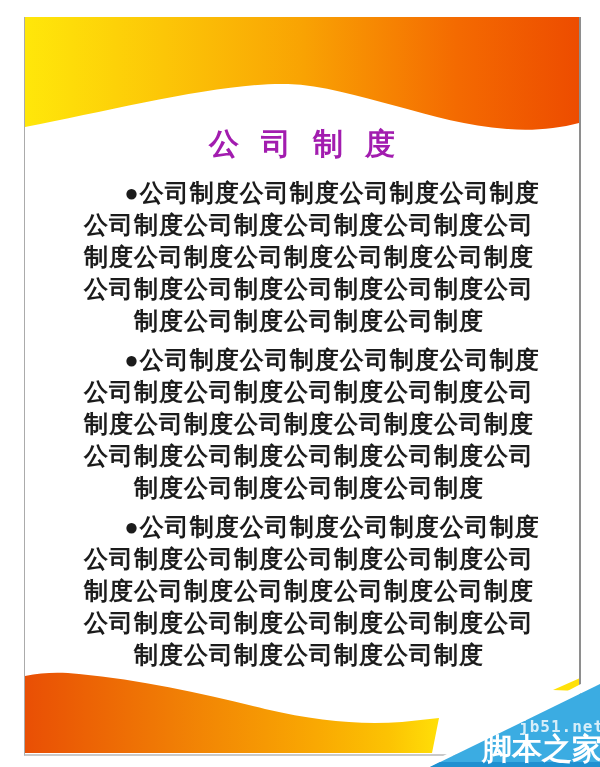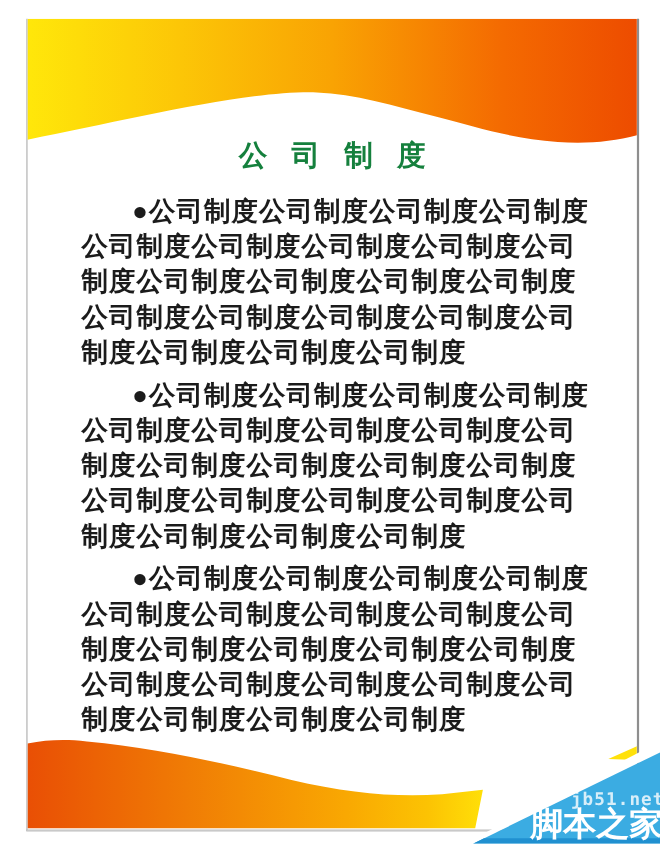--- a/index.html
+++ b/index.html
@@ -13,30 +13,30 @@
     border-left:1px solid #ababab;
     border-right:2px solid #8e8e8e;
     border-bottom:2px solid #c9c9c9;
     box-sizing:content-box;
   }
   .top-wave{position:absolute;left:0;top:0;width:554px;height:115px;display:block;}
   .bottom-wave{position:absolute;left:0;top:655px;width:554px;height:82px;display:block;}
   .poster-title{
     position:absolute;left:0;top:107px;width:554px;
     text-align:center;
-    font-size:26px;font-weight:bold;color:#15803d;
+    font-size:30px;font-weight:bold;color:#a21caf;
     letter-spacing:22px;padding-left:22px;box-sizing:border-box;
     white-space:nowrap;
   }
   .content{
     position:absolute;left:49px;top:160px;width:470px;
     font-size:24px;font-weight:bold;color:#1b1b1b;
     letter-spacing:1px;line-height:32px;
   }
-  .para{margin:0 0 7px 0;}
+  .para{margin:0 0 7px 0;text-align:center;}
   .line{white-space:nowrap;}
   .line-first{padding-left:46px;}
   .watermark{position:absolute;right:0;bottom:0;width:200px;height:100px;display:block;}
   .wm-site{
     font-family:"DejaVu Sans Mono","Liberation Mono",monospace;
     font-size:16px;font-weight:bold;letter-spacing:1px;
   }
   .wm-name{
     font-family:"Liberation Sans","DejaVu Sans",sans-serif;
     font-size:30px;font-weight:bold;

